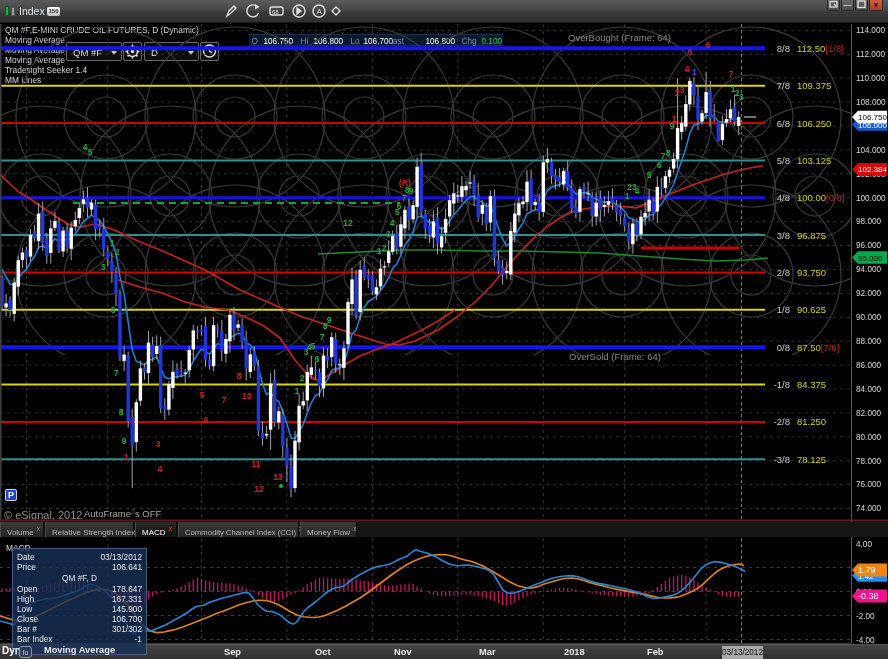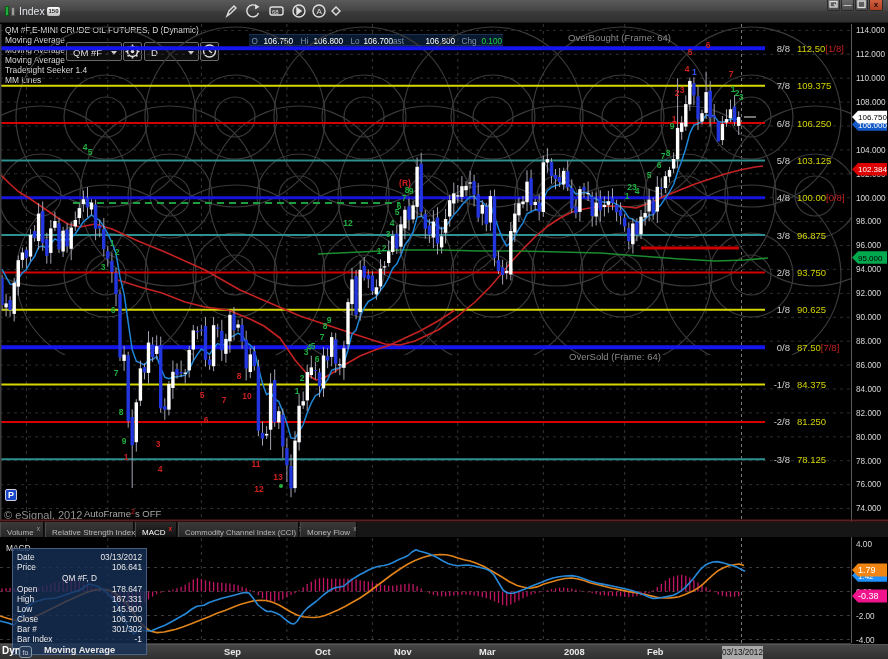--- a/index.html
+++ b/index.html
@@ -983,21 +983,21 @@
     <div class="tab" style="left:300px;width:57px;">Money Flow<sup>x</sup></div>
   </div>
 
   <div id="macdlbl">MACD</div>
 
   <div id="status">
     <span class="mon" style="left:192px">Sep</span>
     <span class="mon" style="left:283px">Oct</span>
     <span class="mon" style="left:362px">Nov</span>
     <span class="mon" style="left:447px">Mar</span>
-    <span class="mon" style="left:532px">2008</span>
+    <span class="mon" style="left:532px">2018</span>
     <span class="mon" style="left:615px">Feb</span>
     <span class="mon" style="left:698px">Mar</span>
     <div id="datebox">03/13/2012</div>
   </div>
 
   <div id="dwin">
     <div class="dr" style="top:3px">Date<b>03/13/2012</b></div>
     <div class="dr" style="top:13px">Price<b>106.641</b></div>
     <div class="dr" style="top:24px;text-align:center;font-weight:normal;">QM #F, D</div>
     <div class="dr" style="top:35px">Open<b>178.647</b></div>

